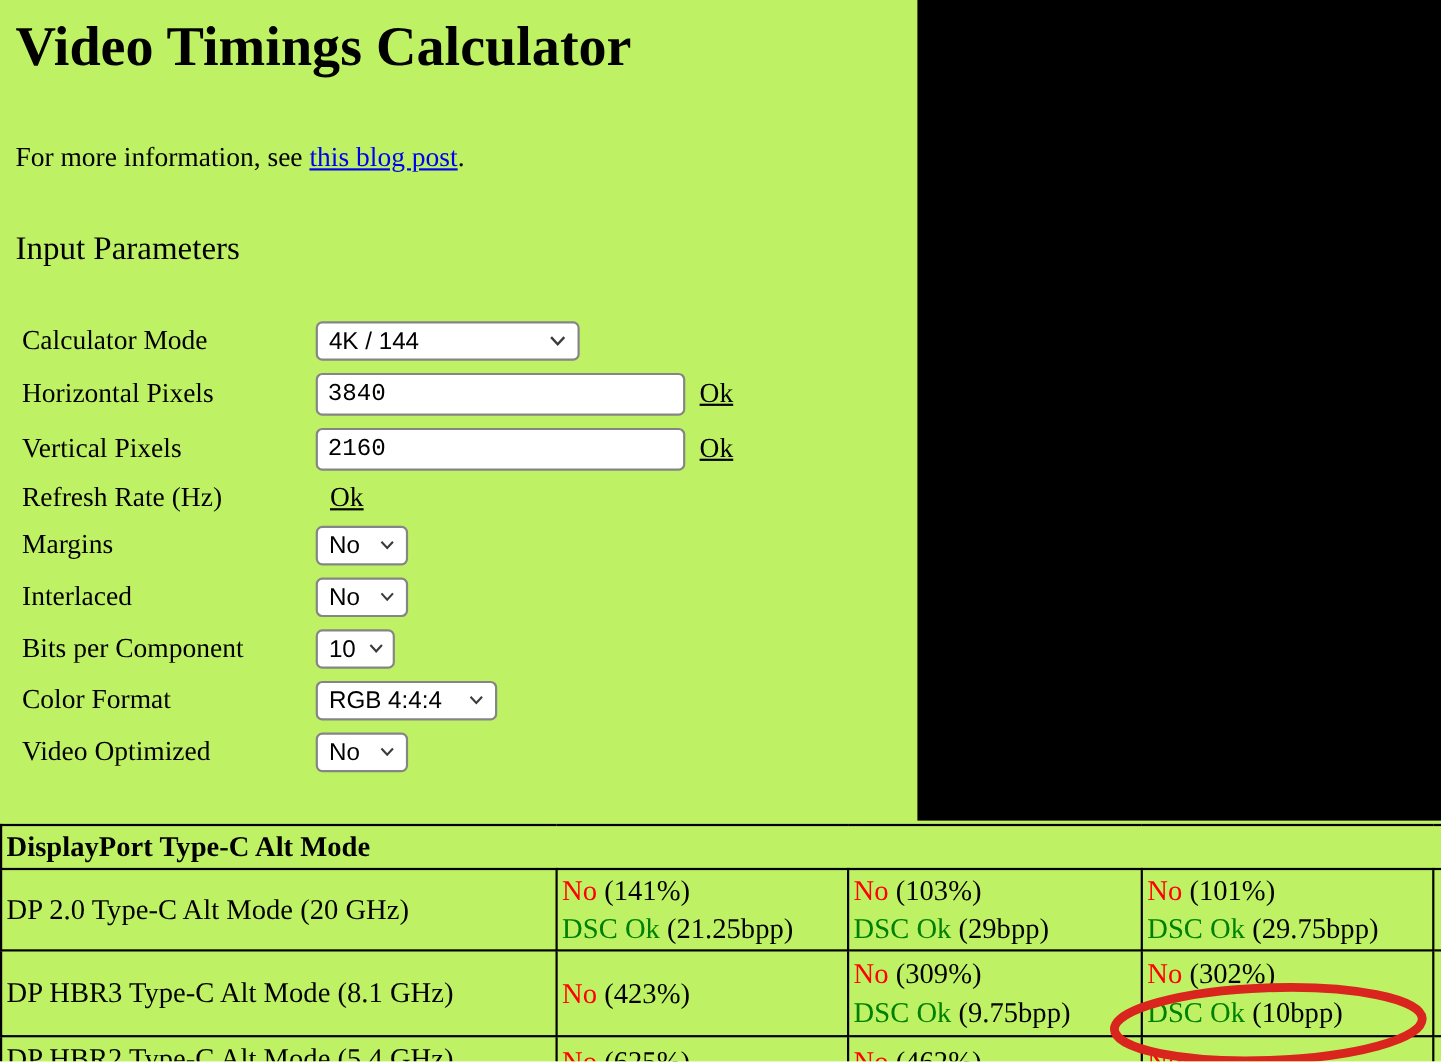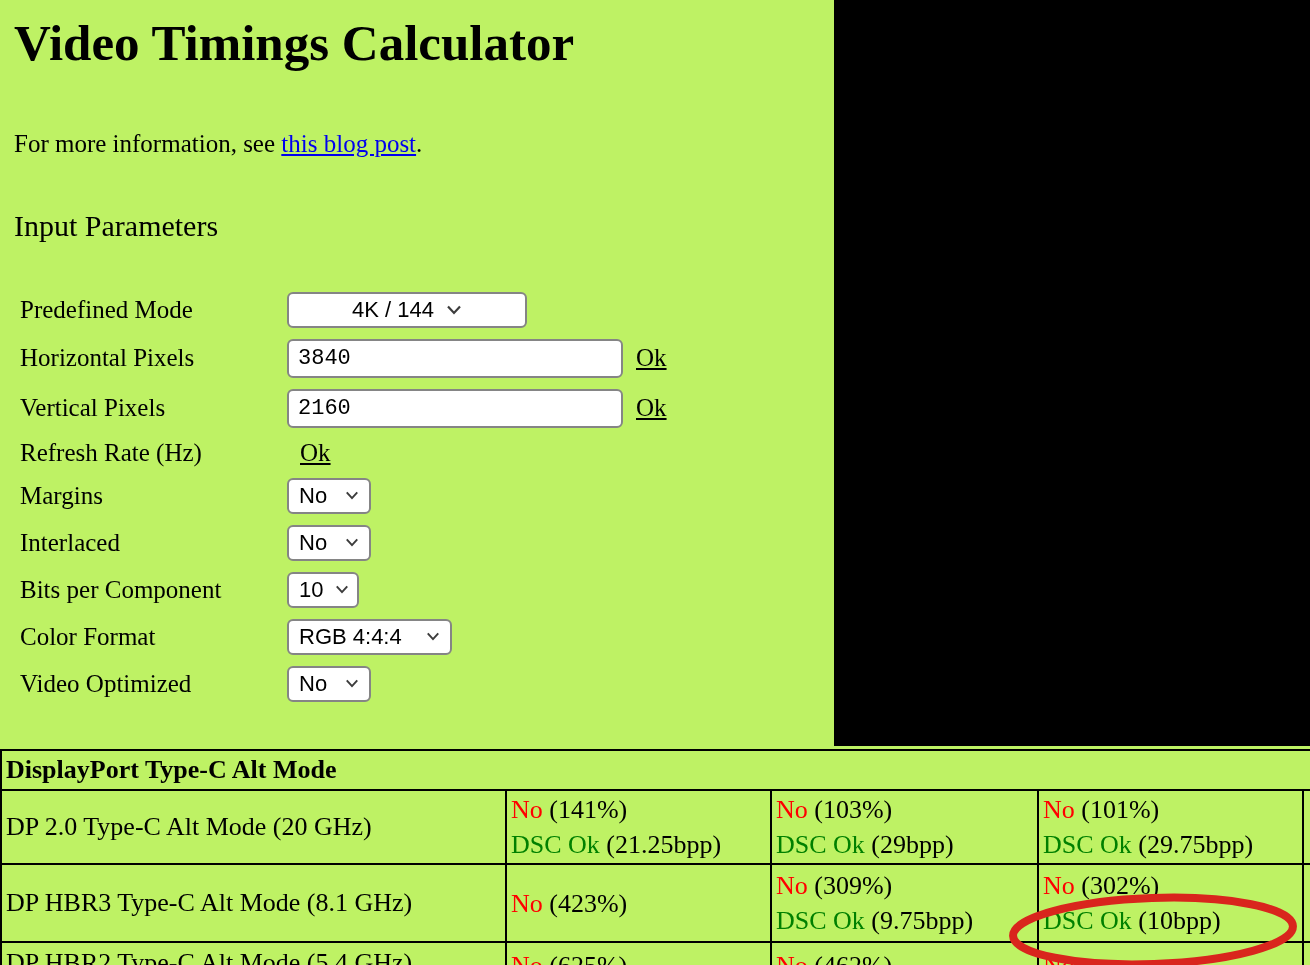--- a/index.html
+++ b/index.html
@@ -57,21 +57,21 @@
     border: 2px solid #858585;
     border-radius: 6px;
     background: #fff;
     padding: 0 10px 0 10px;
     font-family: "Liberation Sans", sans-serif;
     font-size: 22px;
     cursor: default;
     color: #000;
   }
   .select .caret { margin-left: 12px; flex: 0 0 auto; display: inline-flex; }
-  .w-predefined { width: 240px; justify-content: center; }
+  .w-predefined { width: 240px; }
   .w-small { width: 84px; }
   .w-bits { width: 72px; }
   .w-colorformat { width: 165px; align-items: center; }
   .text-input {
     width: 336px;
     height: 39px;
     border: 2px solid #858585;
     border-radius: 6px;
     padding: 0 9px;
     font-family: Liberation Mono, monospace;
@@ -138,21 +138,21 @@
 
   <h1 class="title">Video Timings Calculator</h1>
 
   <p class="intro"><span>For more information, see </span><a href="#">this blog post</a><span>.</span></p>
 
   <h2 class="section">Input Parameters</h2>
 
   <div class="form">
 
     <div class="form-row">
-      <div class="form-label">Predefined Mode</div>
+      <div class="form-label">Calculator Mode</div>
       <div class="select w-predefined">
         <span>4K / 144</span>
         <span class="caret">
           <svg width="16" height="10" viewBox="0 0 16 10">
               <polyline points="2,1.5 8,8 14,1.5" fill="none" stroke="#3c3c3c" stroke-width="2.2"></polyline>
             </svg>
         </span>
       </div>
     </div>
 

